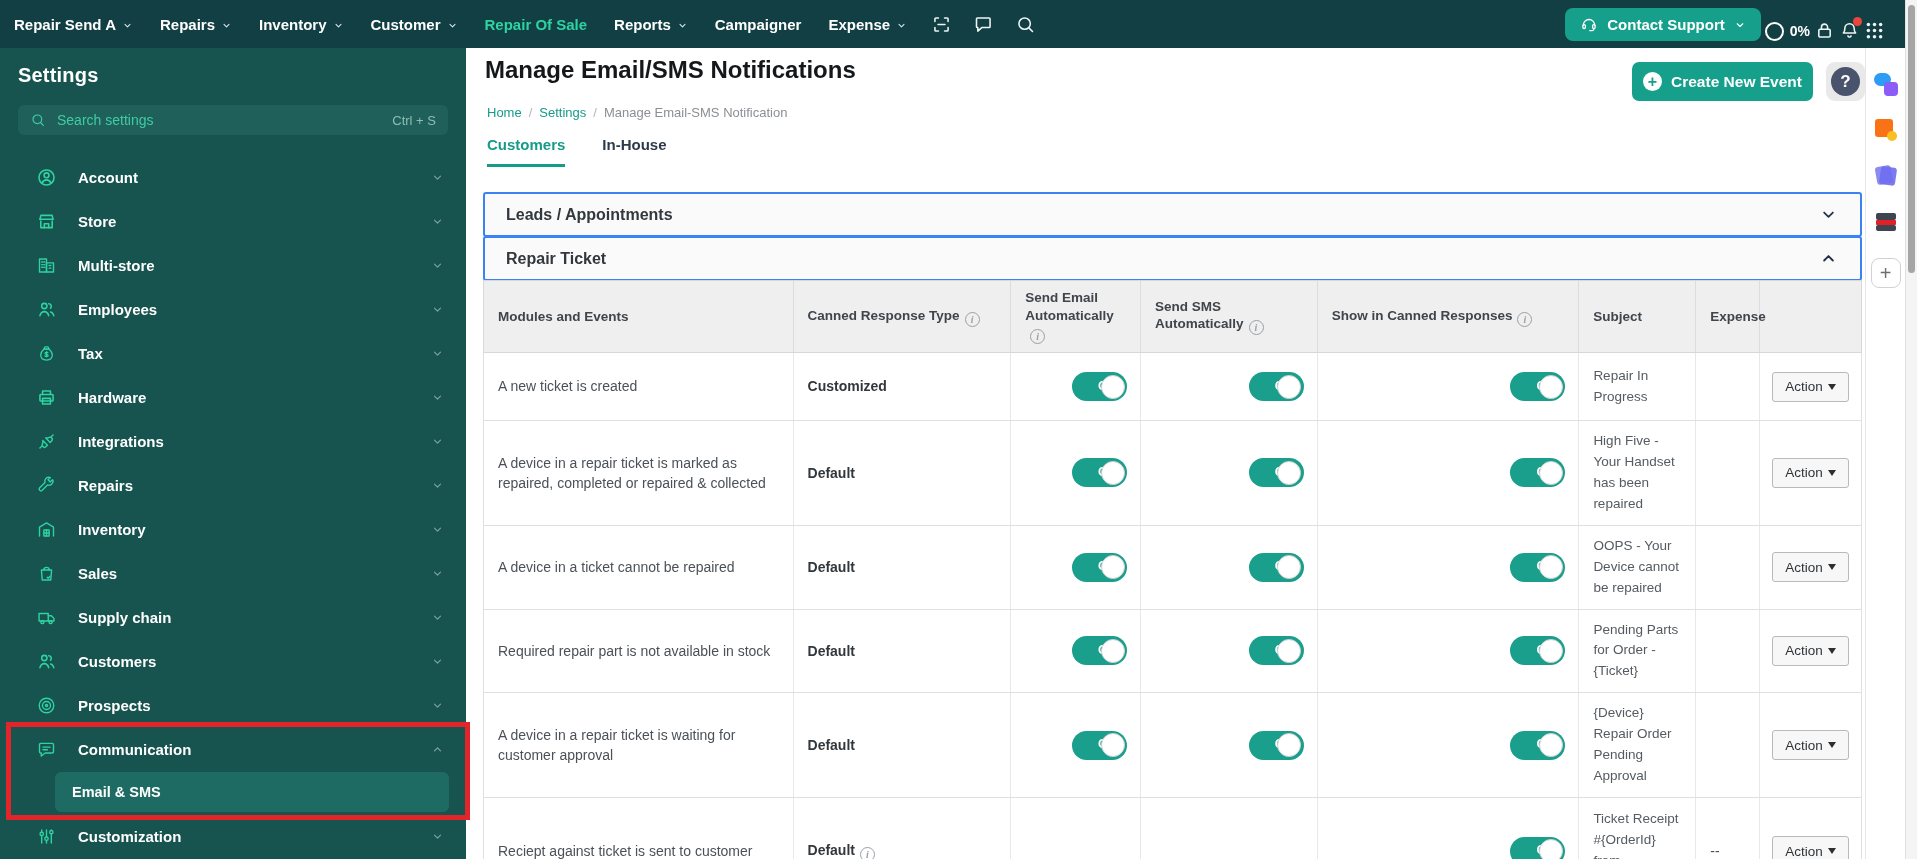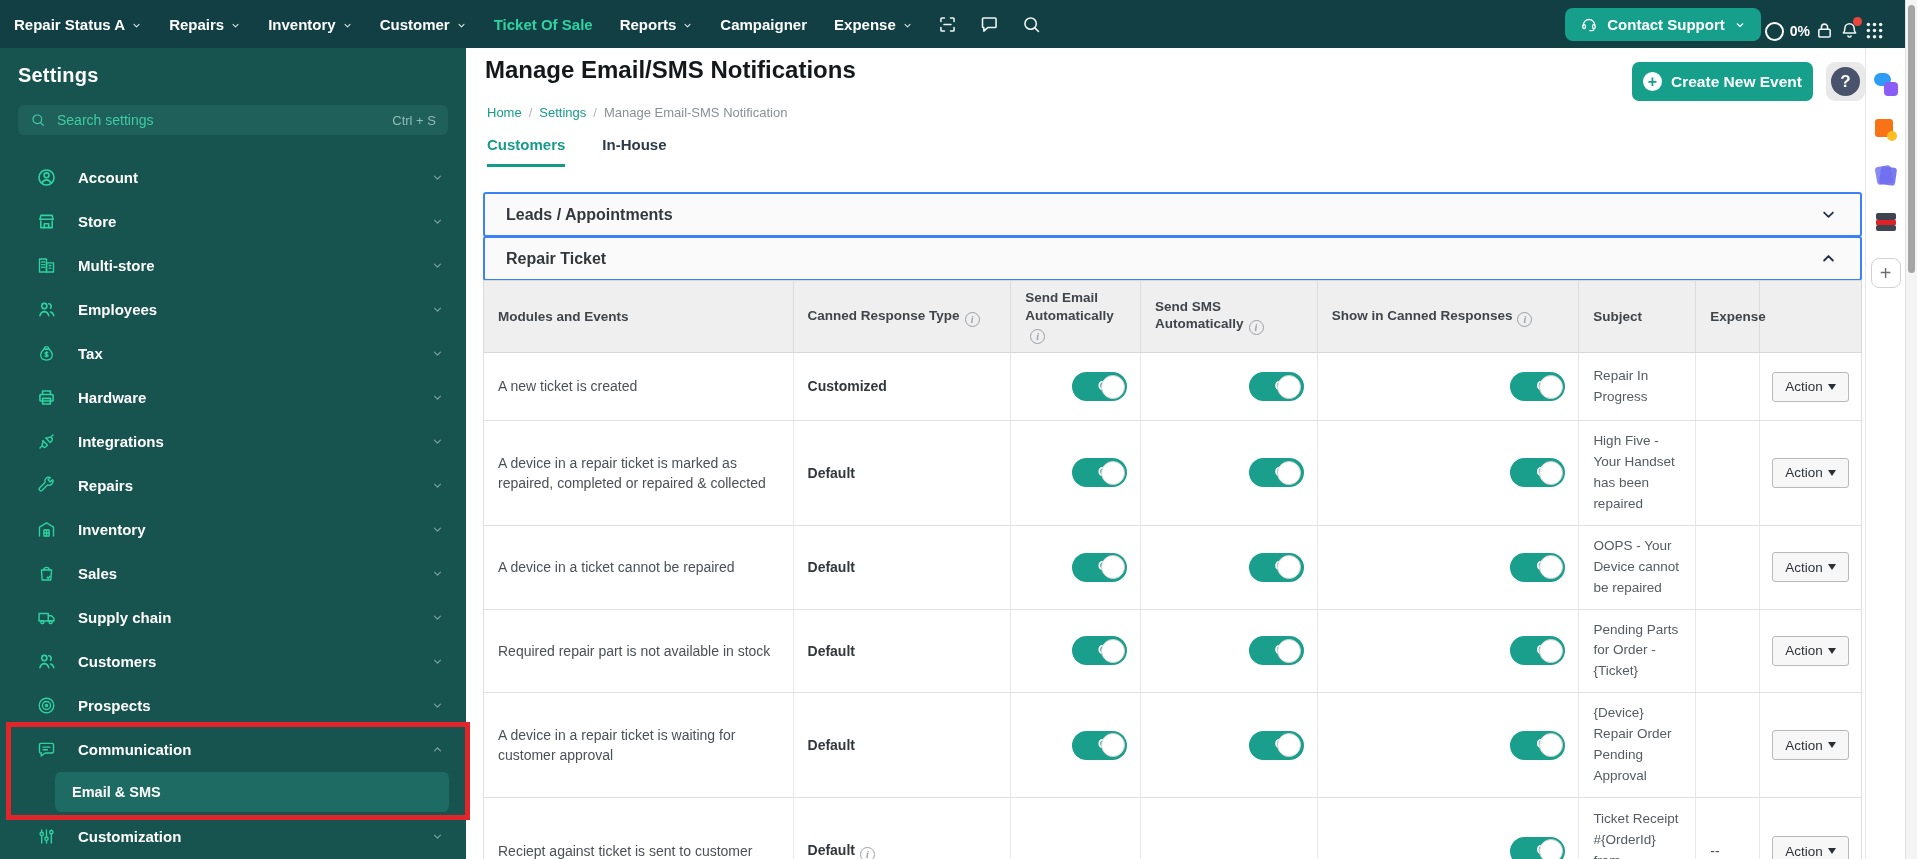--- a/index.html
+++ b/index.html
@@ -122,21 +122,21 @@
   .scrollbar{position:absolute;right:0;top:0;width:12px;height:859px;background:#f4f4f4;
              border-left:1px solid #e1e1e1;box-sizing:border-box;z-index:50}
   .thumb{position:absolute;left:2px;top:5px;width:7px;height:268px;background:#a5a5a5;border-radius:4px;cursor:grab}
 </style>
 </head>
 <body>
 
 <div class="topbar">
   <div class="nav">
       <div class="nav-item">
-        <span>Repair Status A</span>
+        <span>Repair Send A</span>
         <span class="icon nav-caret">
           <svg viewBox="0 0 24 24" fill="none" stroke="currentColor" stroke-width="2.2" stroke-linecap="round" stroke-linejoin="round">
             <path d="M6.5 9.5 12 15l5.5-5.5"></path>
           </svg>
         </span>
       </div>
       <div class="nav-item">
         <span>Repairs</span>
         <span class="icon nav-caret">
           <svg viewBox="0 0 24 24" fill="none" stroke="currentColor" stroke-width="2.2" stroke-linecap="round" stroke-linejoin="round">
@@ -154,21 +154,21 @@
       </div>
       <div class="nav-item">
         <span>Customer</span>
         <span class="icon nav-caret">
           <svg viewBox="0 0 24 24" fill="none" stroke="currentColor" stroke-width="2.2" stroke-linecap="round" stroke-linejoin="round">
             <path d="M6.5 9.5 12 15l5.5-5.5"></path>
           </svg>
         </span>
       </div>
       <div class="nav-item active">
-        <span>Ticket Of Sale</span>
+        <span>Repair Of Sale</span>
       </div>
       <div class="nav-item">
         <span>Reports</span>
         <span class="icon nav-caret">
           <svg viewBox="0 0 24 24" fill="none" stroke="currentColor" stroke-width="2.2" stroke-linecap="round" stroke-linejoin="round">
             <path d="M6.5 9.5 12 15l5.5-5.5"></path>
           </svg>
         </span>
       </div>
       <div class="nav-item">

